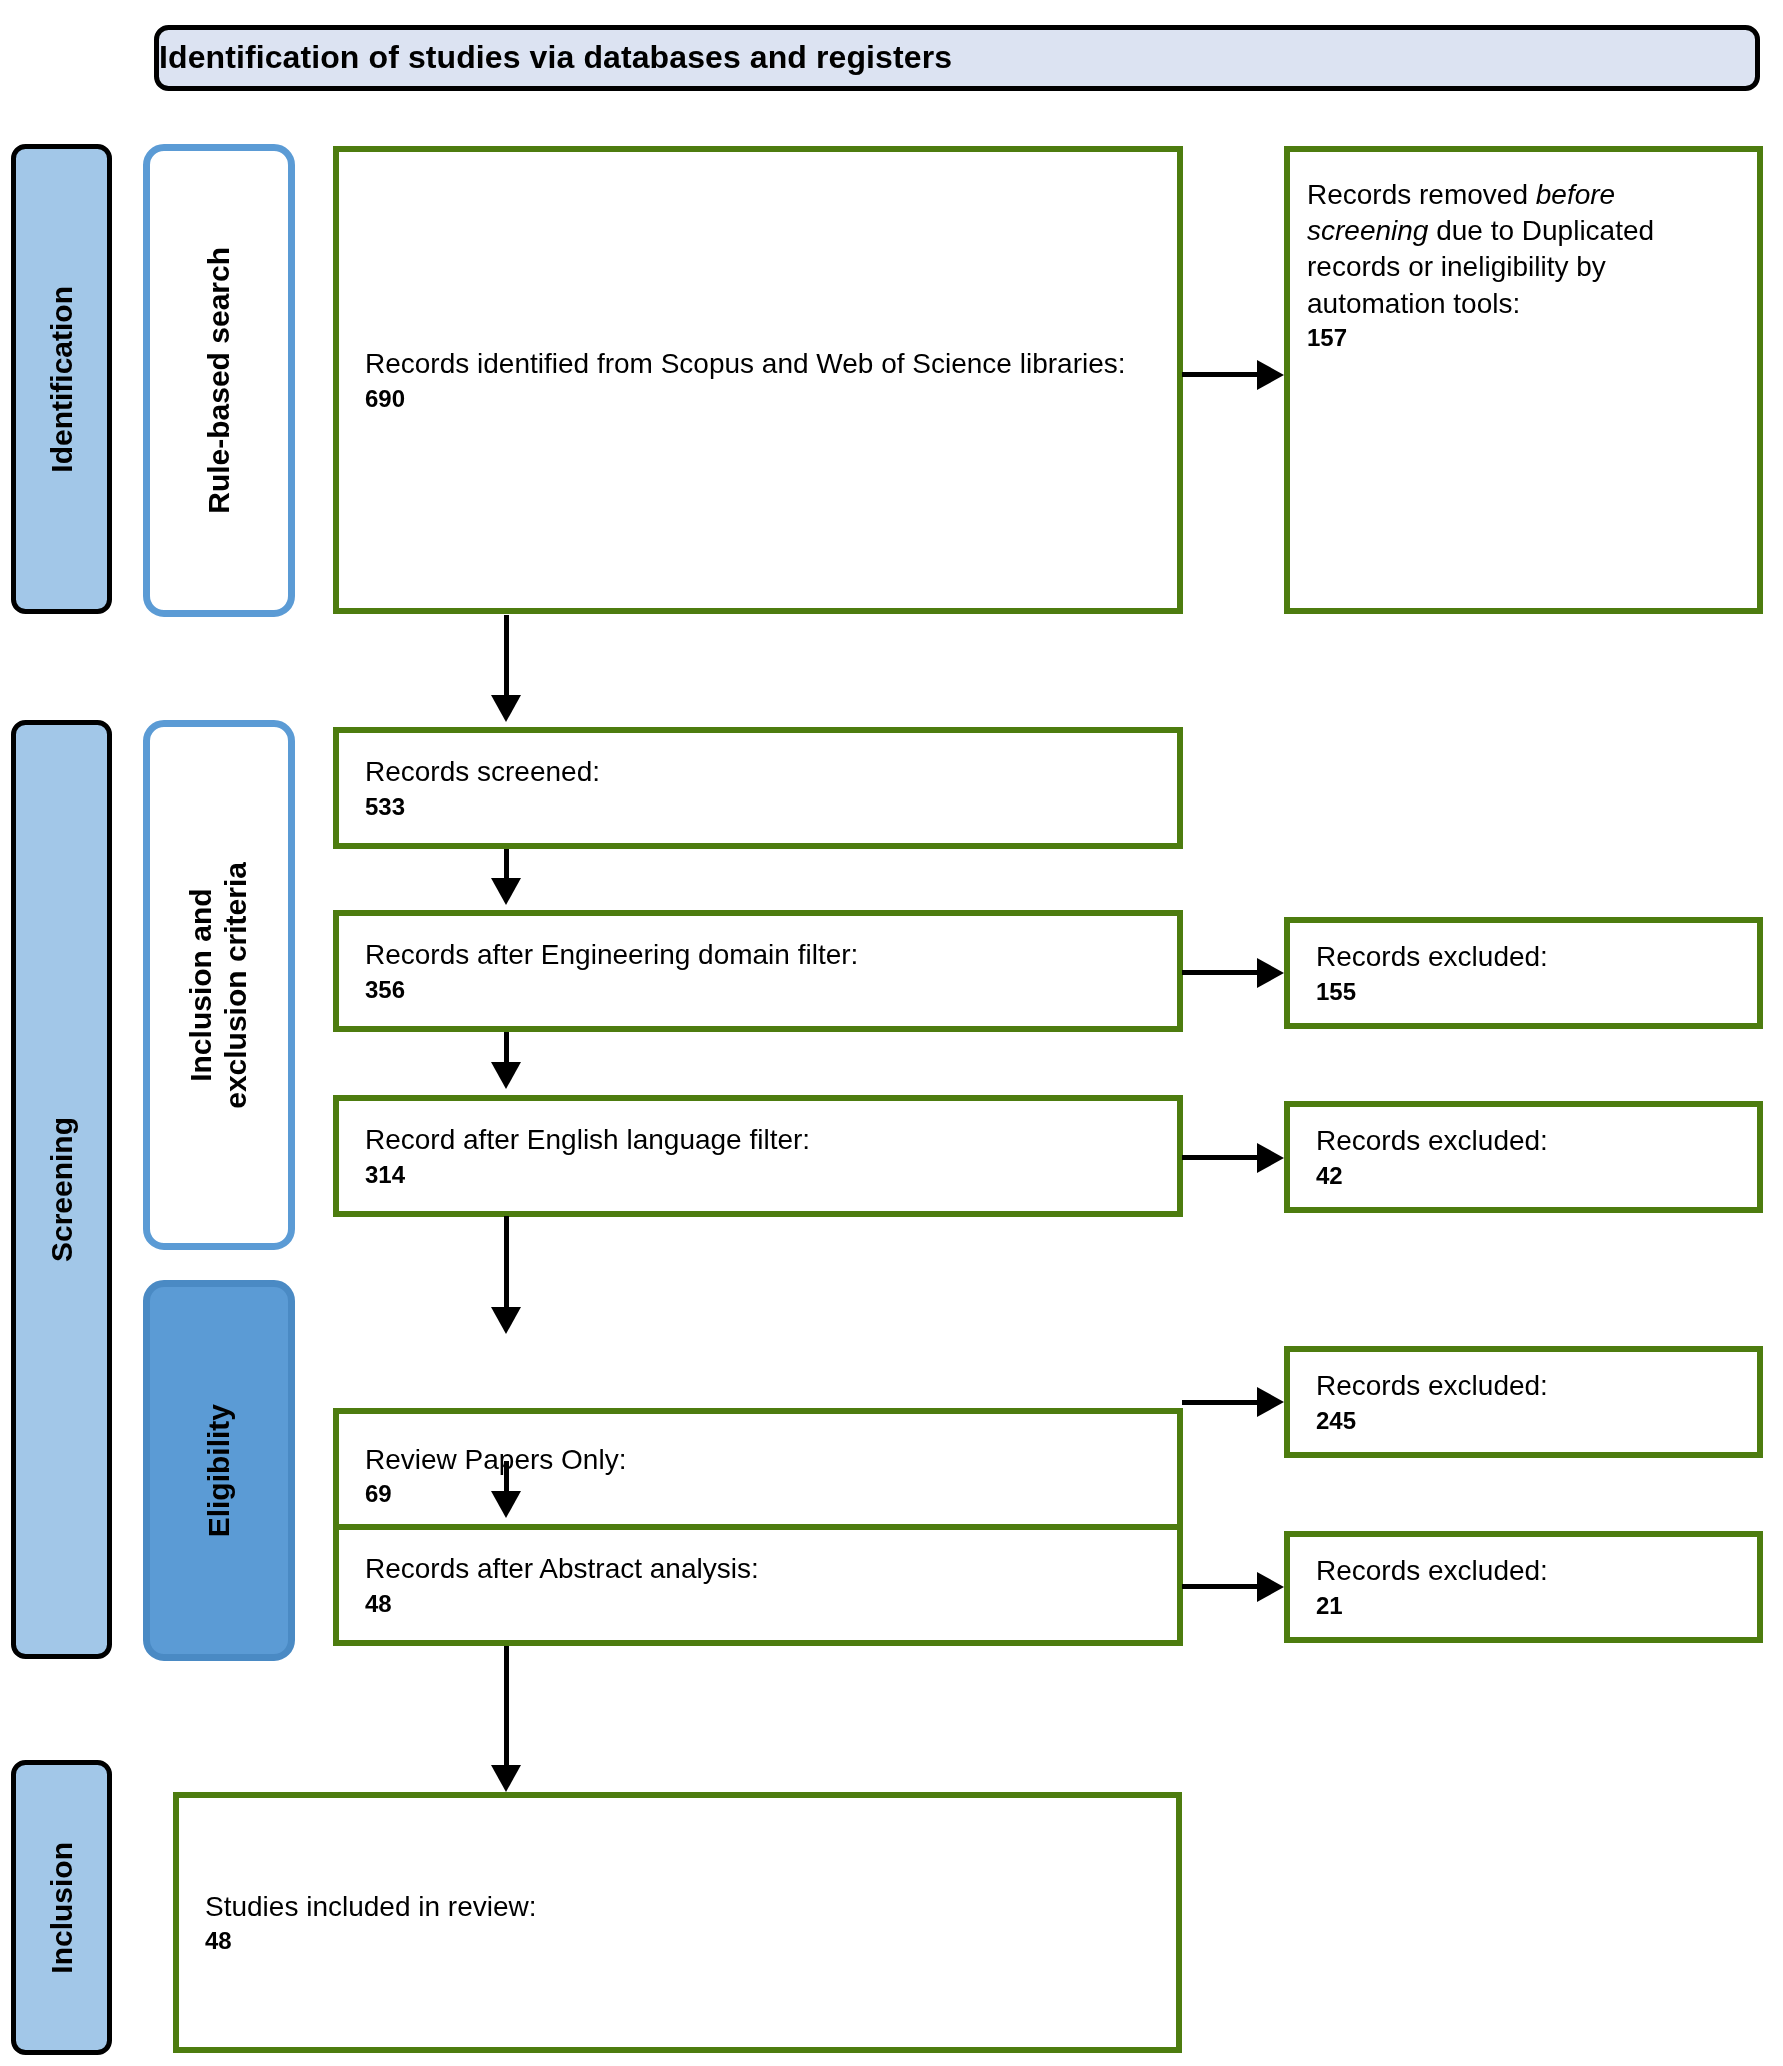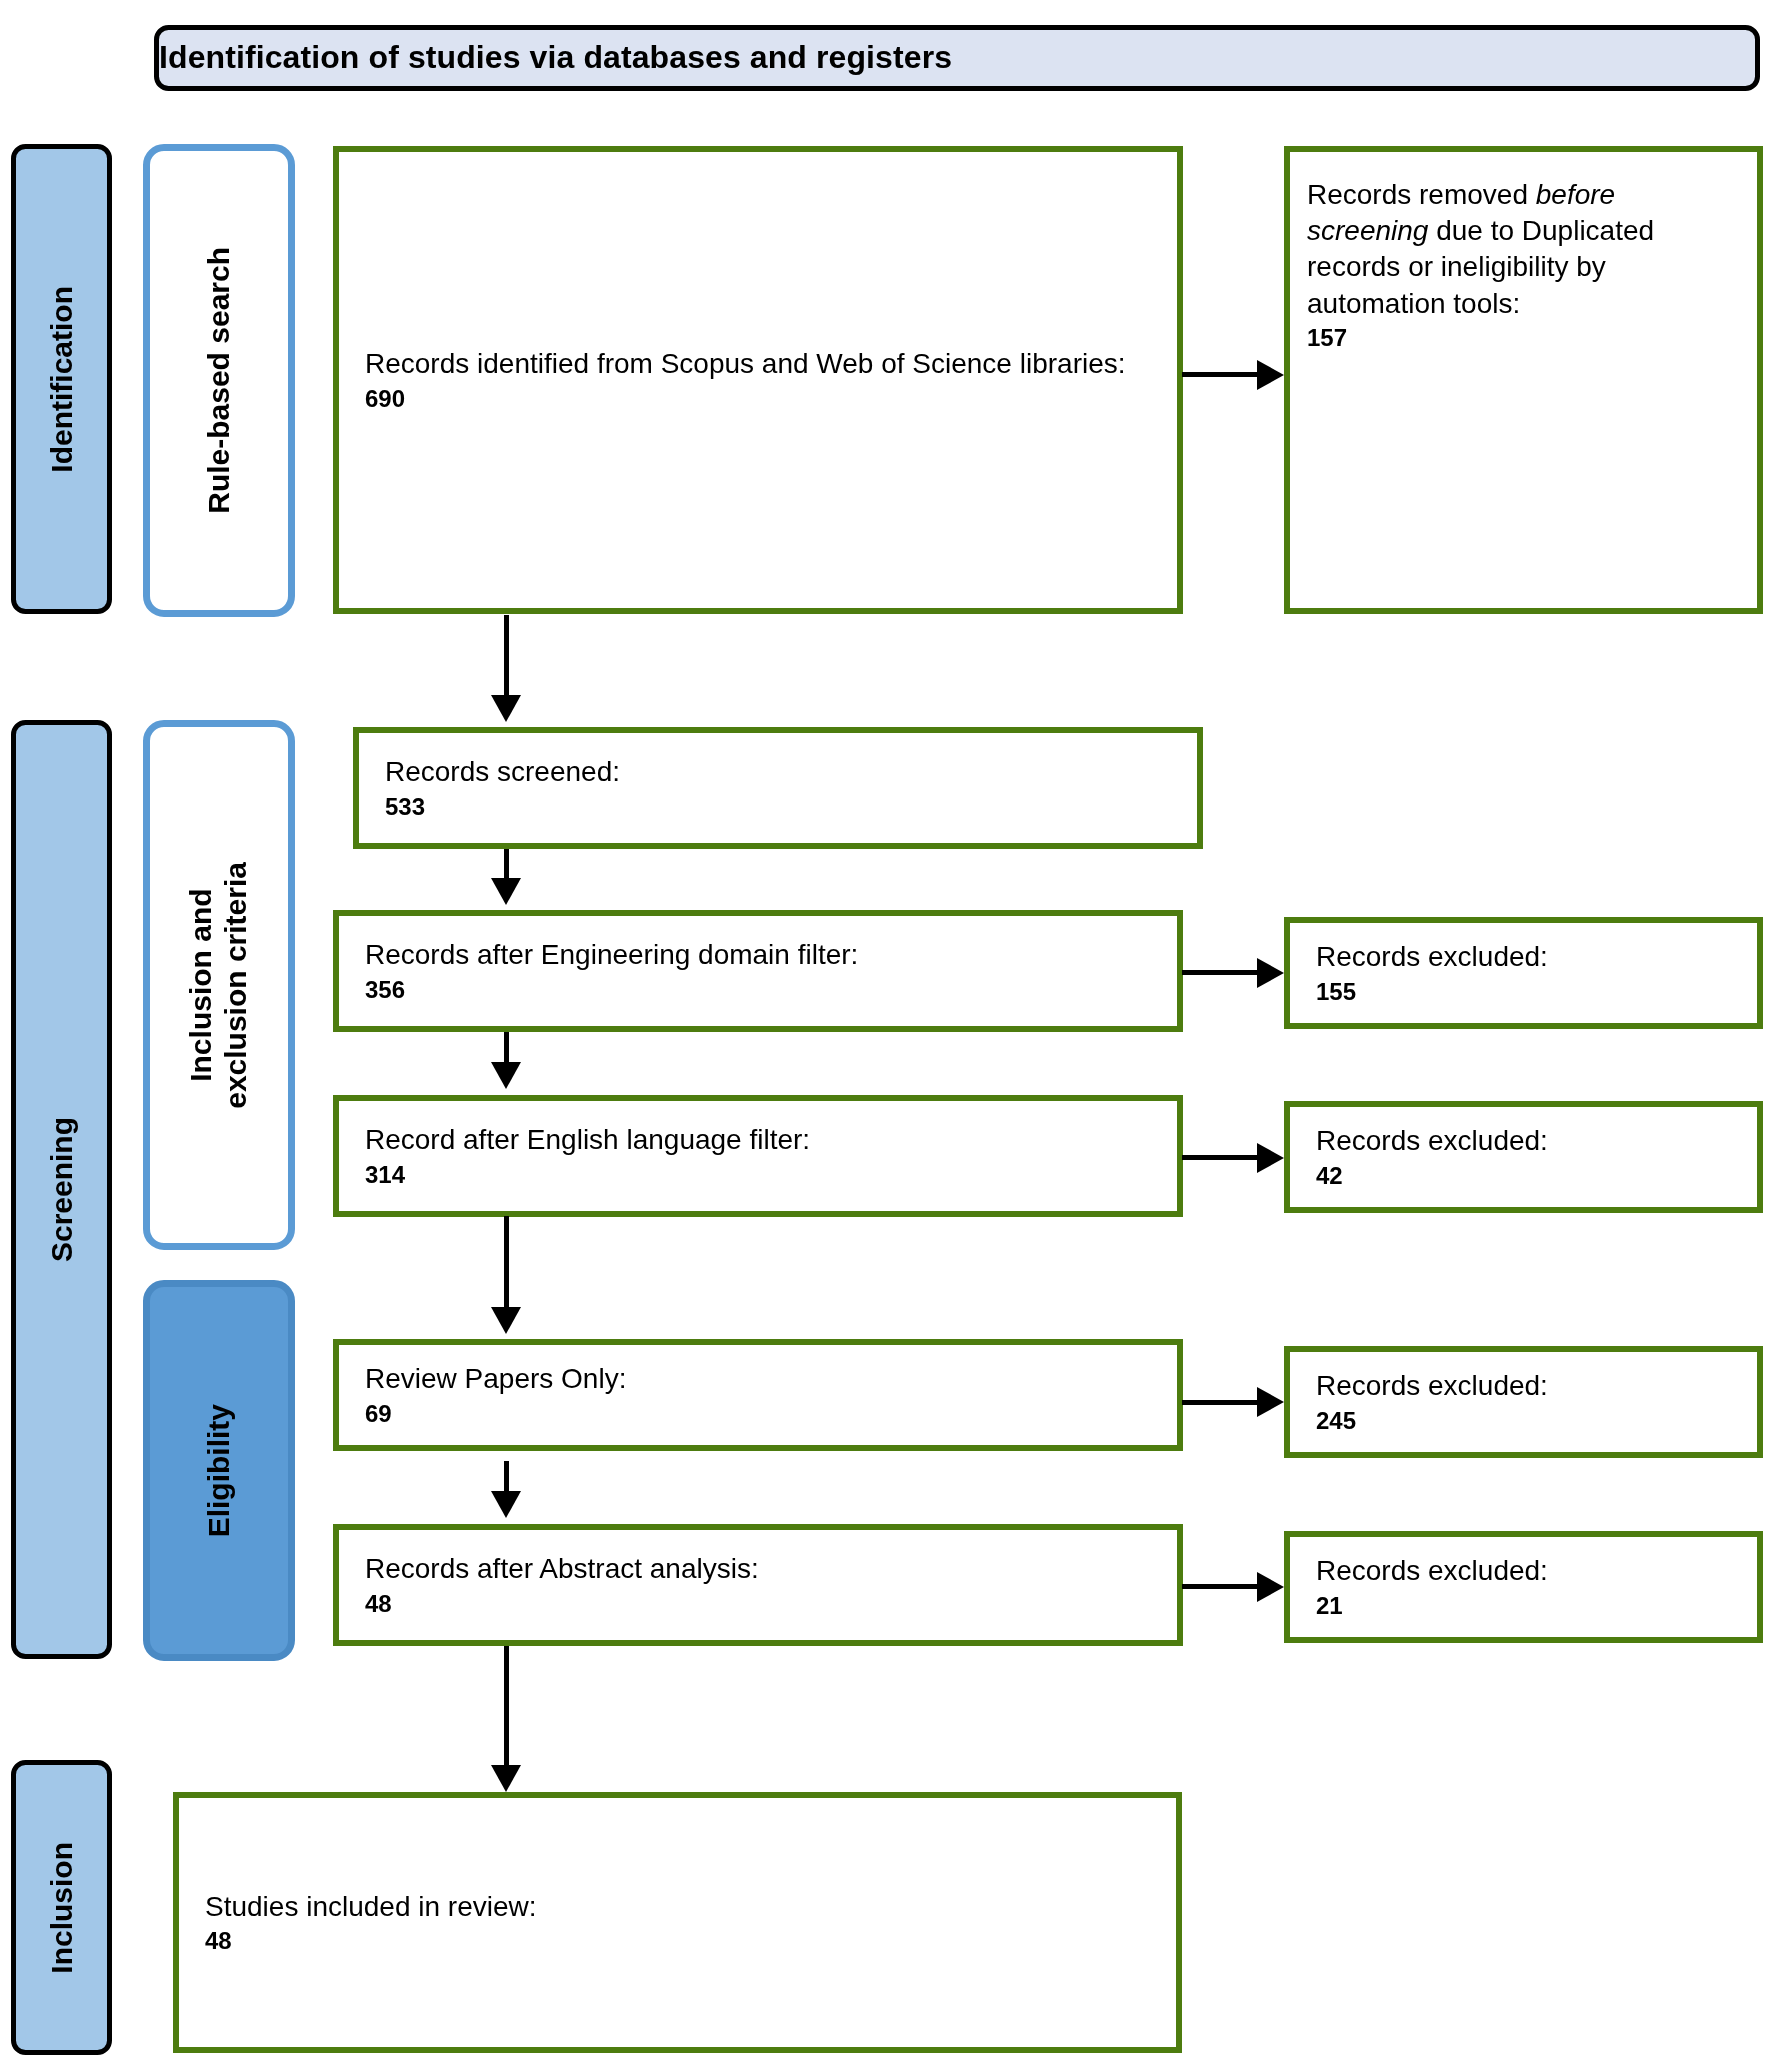--- a/index.html
+++ b/index.html
@@ -180,21 +180,21 @@
     <div class="fbox-text"><span>Records removed </span><span class="ital">before screening</span><span> due to Duplicated records or ineligibility by automation tools:</span></div>
     <div class="fbox-num">157</div>
   </div>
 
   <div class="hline" style="left:1182px; top:372px; width:78px;"></div>
   <div class="arrow-right" style="left:1257px; top:360px;"></div>
 
   <div class="vline" style="left:504px; top:615px; height:84px;"></div>
   <div class="arrow-down" style="left:491px; top:695px;"></div>
 
-  <div class="fbox vcenter" style="left:333px; top:727px; width:850px; height:122px;margin-left:20px;">
+  <div class="fbox vcenter" style="left:333px; top:727px; width:850px; height:122px;">
     <div class="fbox-text">Records screened:</div>
     <div class="fbox-num">533</div>
   </div>
 
   <div class="vline" style="left:504px; top:849px; height:34px;"></div>
   <div class="arrow-down" style="left:491px; top:878px;"></div>
 
   <div class="fbox vcenter" style="left:333px; top:910px; width:850px; height:122px;">
     <div class="fbox-text">Records after Engineering domain filter:</div>
     <div class="fbox-num">356</div>
@@ -218,21 +218,21 @@
   <div class="fbox vcenter" style="left:1284px; top:1101px; width:479px; height:112px;">
     <div class="fbox-text">Records excluded:</div>
     <div class="fbox-num">42</div>
   </div>
   <div class="hline" style="left:1182px; top:1155px; width:78px;"></div>
   <div class="arrow-right" style="left:1257px; top:1143px;"></div>
 
   <div class="vline" style="left:504px; top:1216px; height:95px;"></div>
   <div class="arrow-down" style="left:491px; top:1307px;"></div>
 
-  <div class="fbox vcenter" style="left:333px; top:1339px; width:850px; height:112px;">
+  <div class="fbox vcenter" style="left:333px; top:1408px; width:850px; height:135px;">
     <div class="fbox-text">Review Papers Only:</div>
     <div class="fbox-num">69</div>
   </div>
 
   <div class="fbox vcenter" style="left:1284px; top:1346px; width:479px; height:112px;">
     <div class="fbox-text">Records excluded:</div>
     <div class="fbox-num">245</div>
   </div>
   <div class="hline" style="left:1182px; top:1400px; width:78px;"></div>
   <div class="arrow-right" style="left:1257px; top:1387px;"></div>

